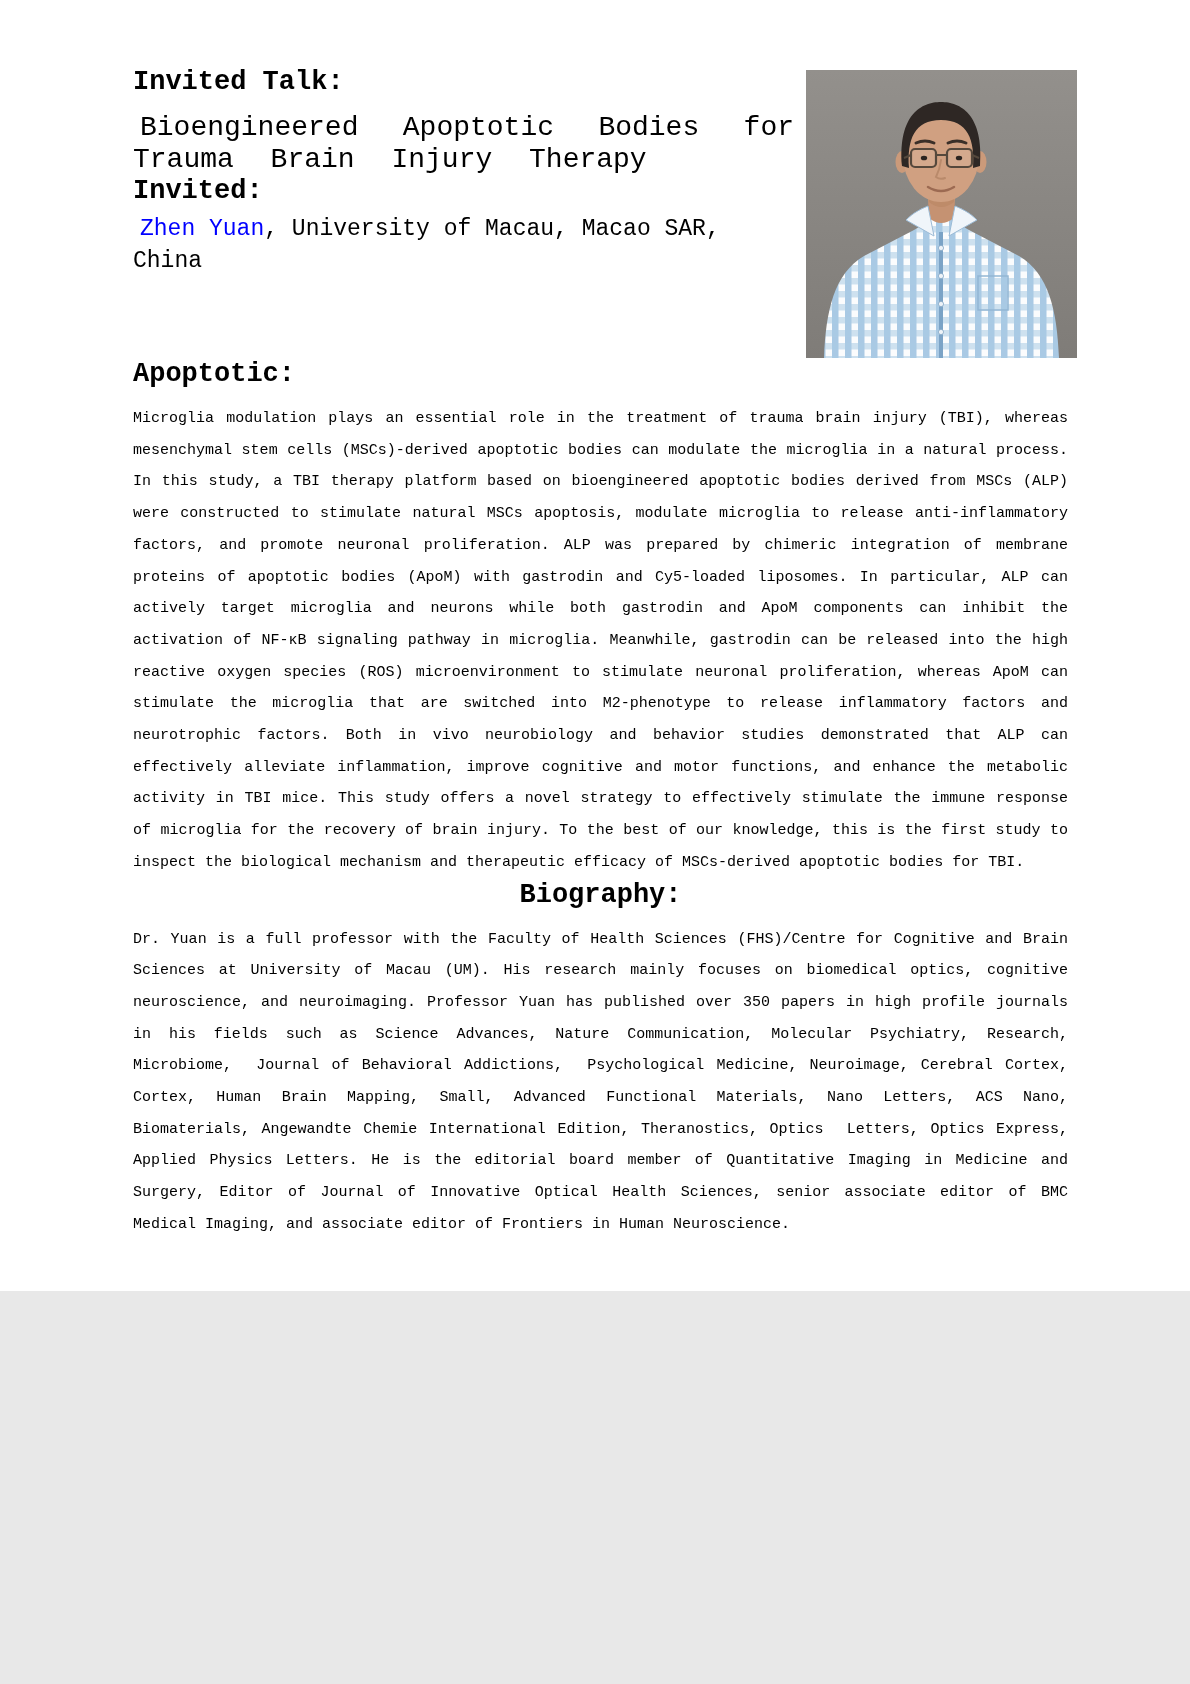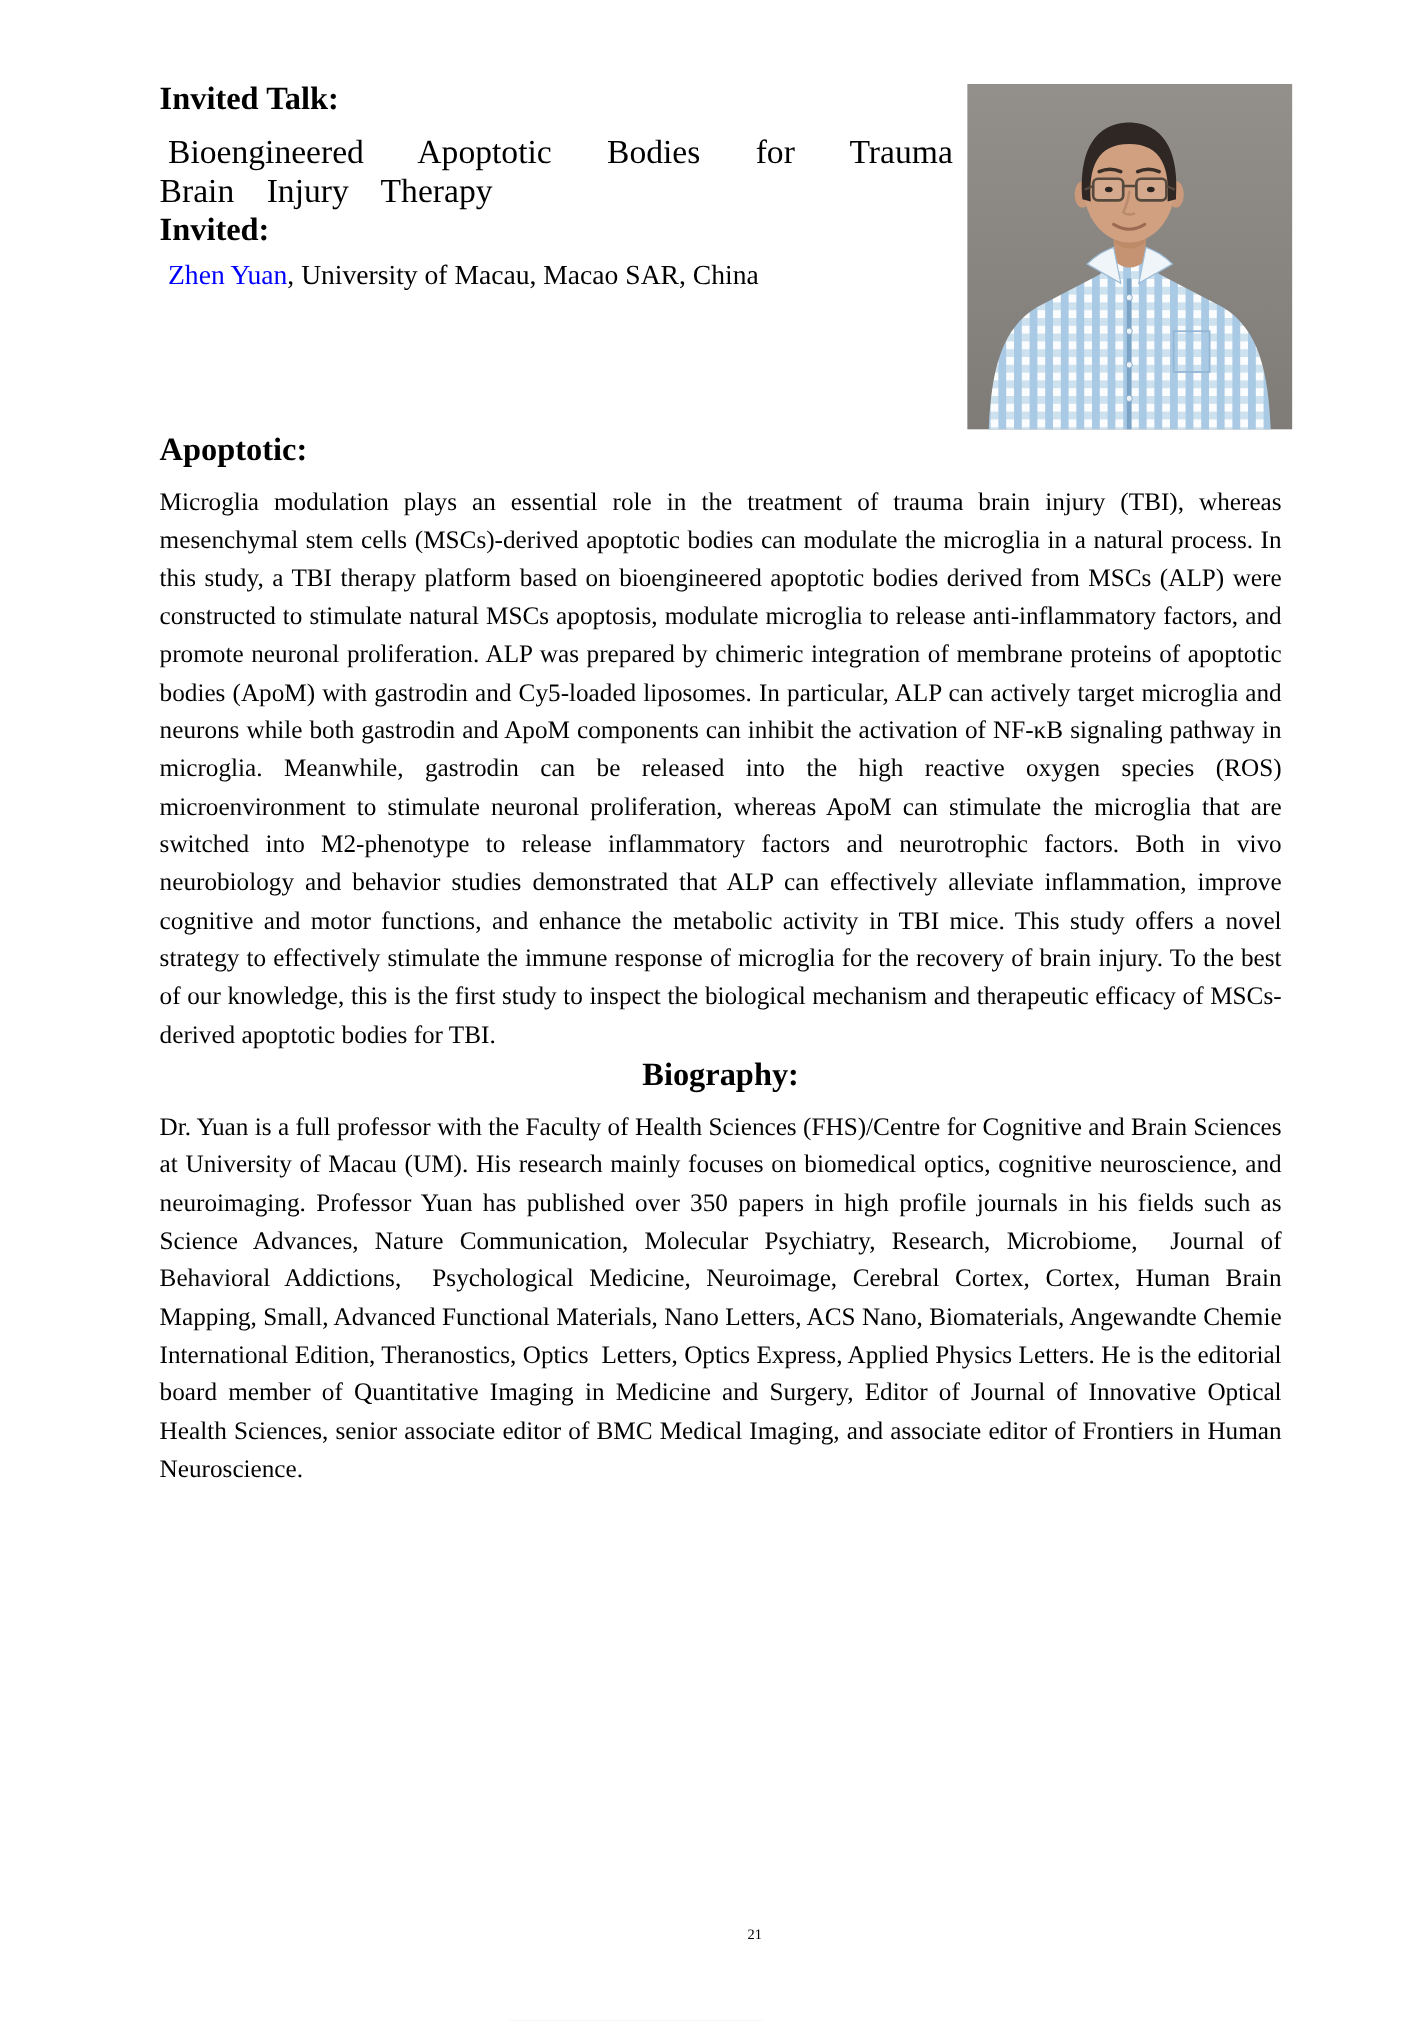--- a/index.html
+++ b/index.html
@@ -1,21 +1,21 @@
 <!DOCTYPE html>
 <html><head>
 <meta charset="utf-8">
 <style>
   html,body{margin:0;padding:0;background:#e8e8e8;}
   .page{
     position:relative;
-    width:1190px;height:1684px;
+    width:1190px;height:1291px;
     margin:0 auto;
     background:#ffffff;
-    font-family:Liberation Serif, serif;
+    font-family:Liberation Mono, monospace;
     color:#000;
     overflow:hidden;
   }
   .content{
     position:relative;
     margin-left:133px;
     width:935px;
     padding-top:66px;
   }
   h2.doc-heading{
@@ -42,21 +42,21 @@
   .speaker-link{text-decoration:none;cursor:pointer;}
   .portrait{
     float:right;
     width:271px;height:288px;
     margin:4px -9px 0 12px;
   }
   .portrait svg{display:block;width:271px;height:288px;}
   .abstract-heading{clear:right;margin-top:4px;}
   .body-par{
     margin:13px 0 0;
-    font-size:21px;
+    font-size:15px;
     line-height:31.7px;
     text-align:justify;
   }
   .biography-heading{margin-top:11px;text-align:center;}
   .page-number{
     position:absolute;
     top:1600px;left:0;width:100%;
     text-align:center;
     font-size:12px;
     line-height:24px;

